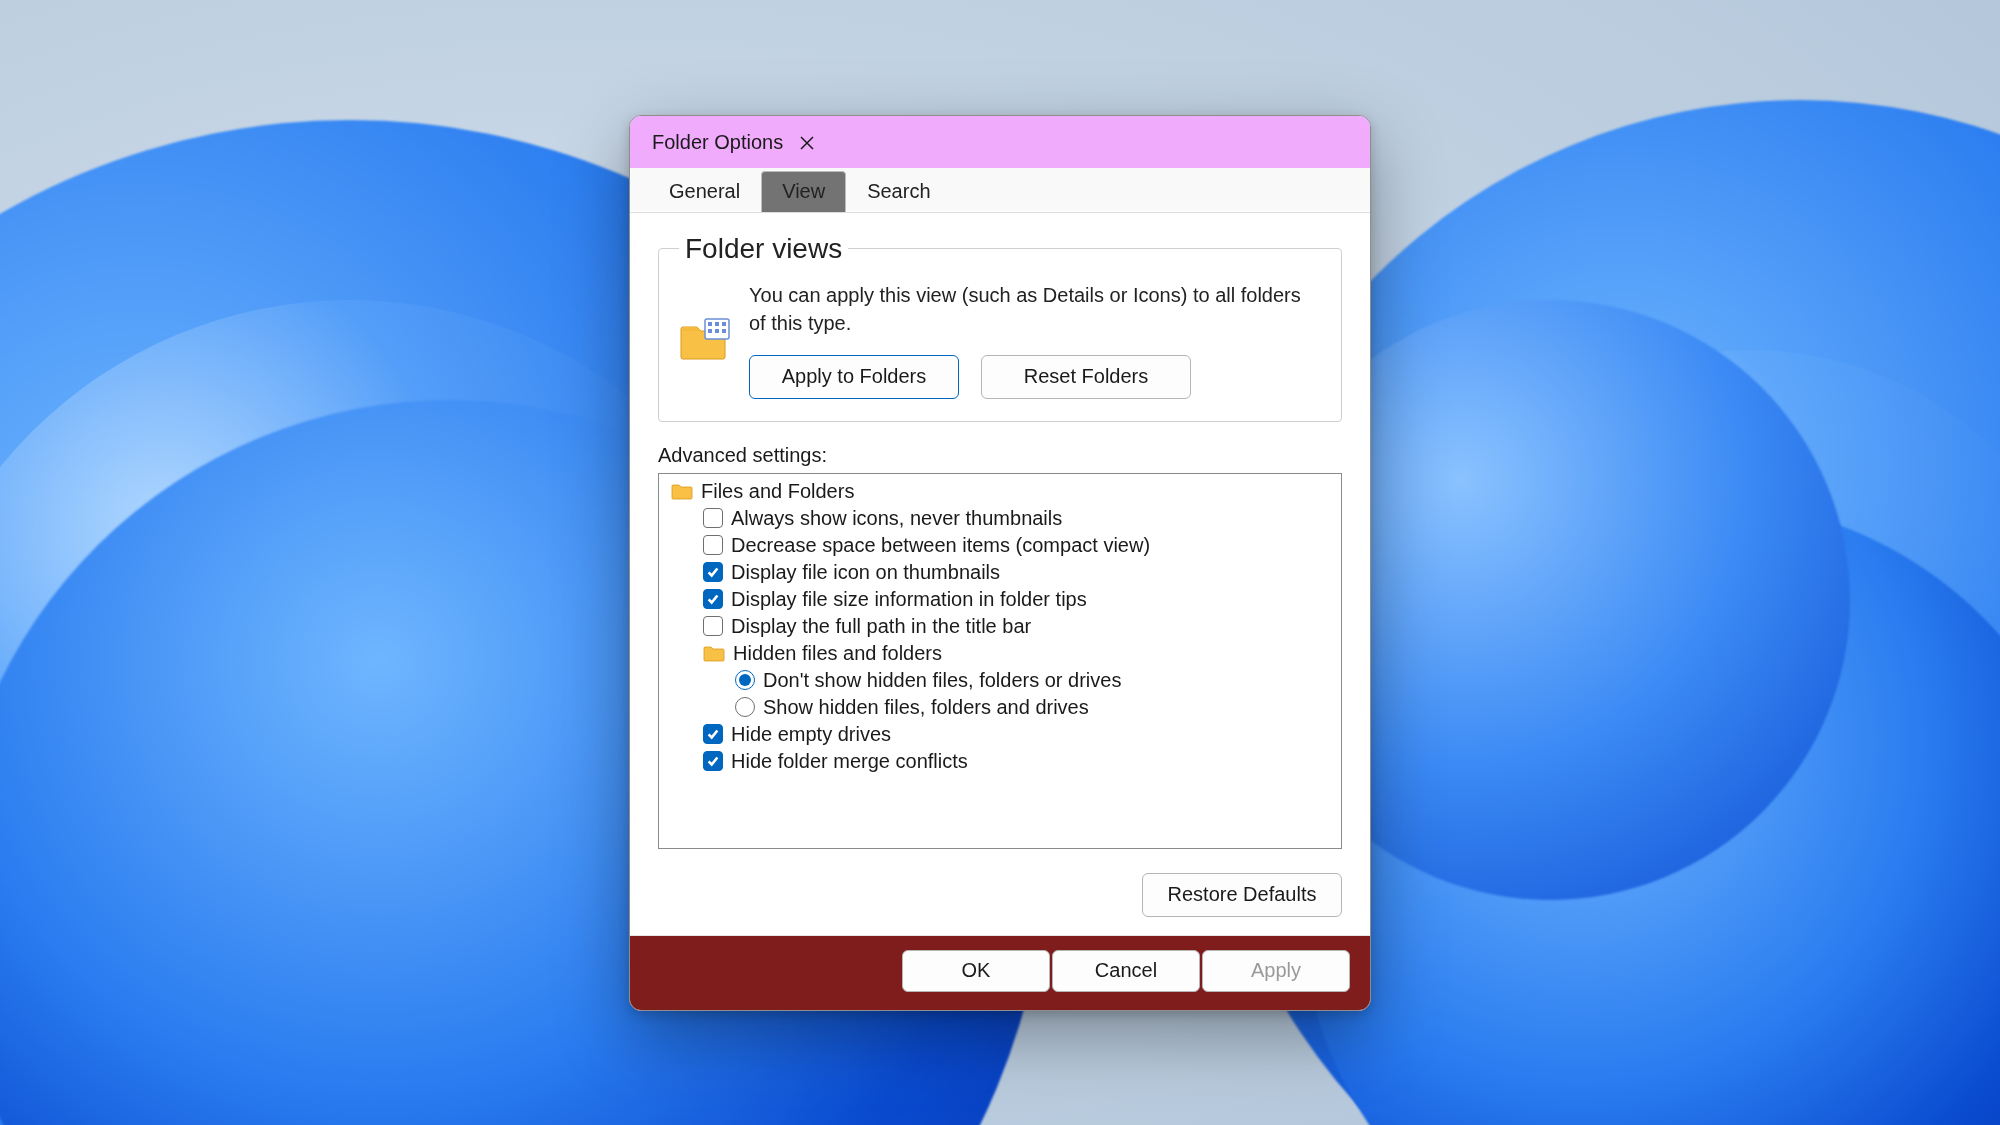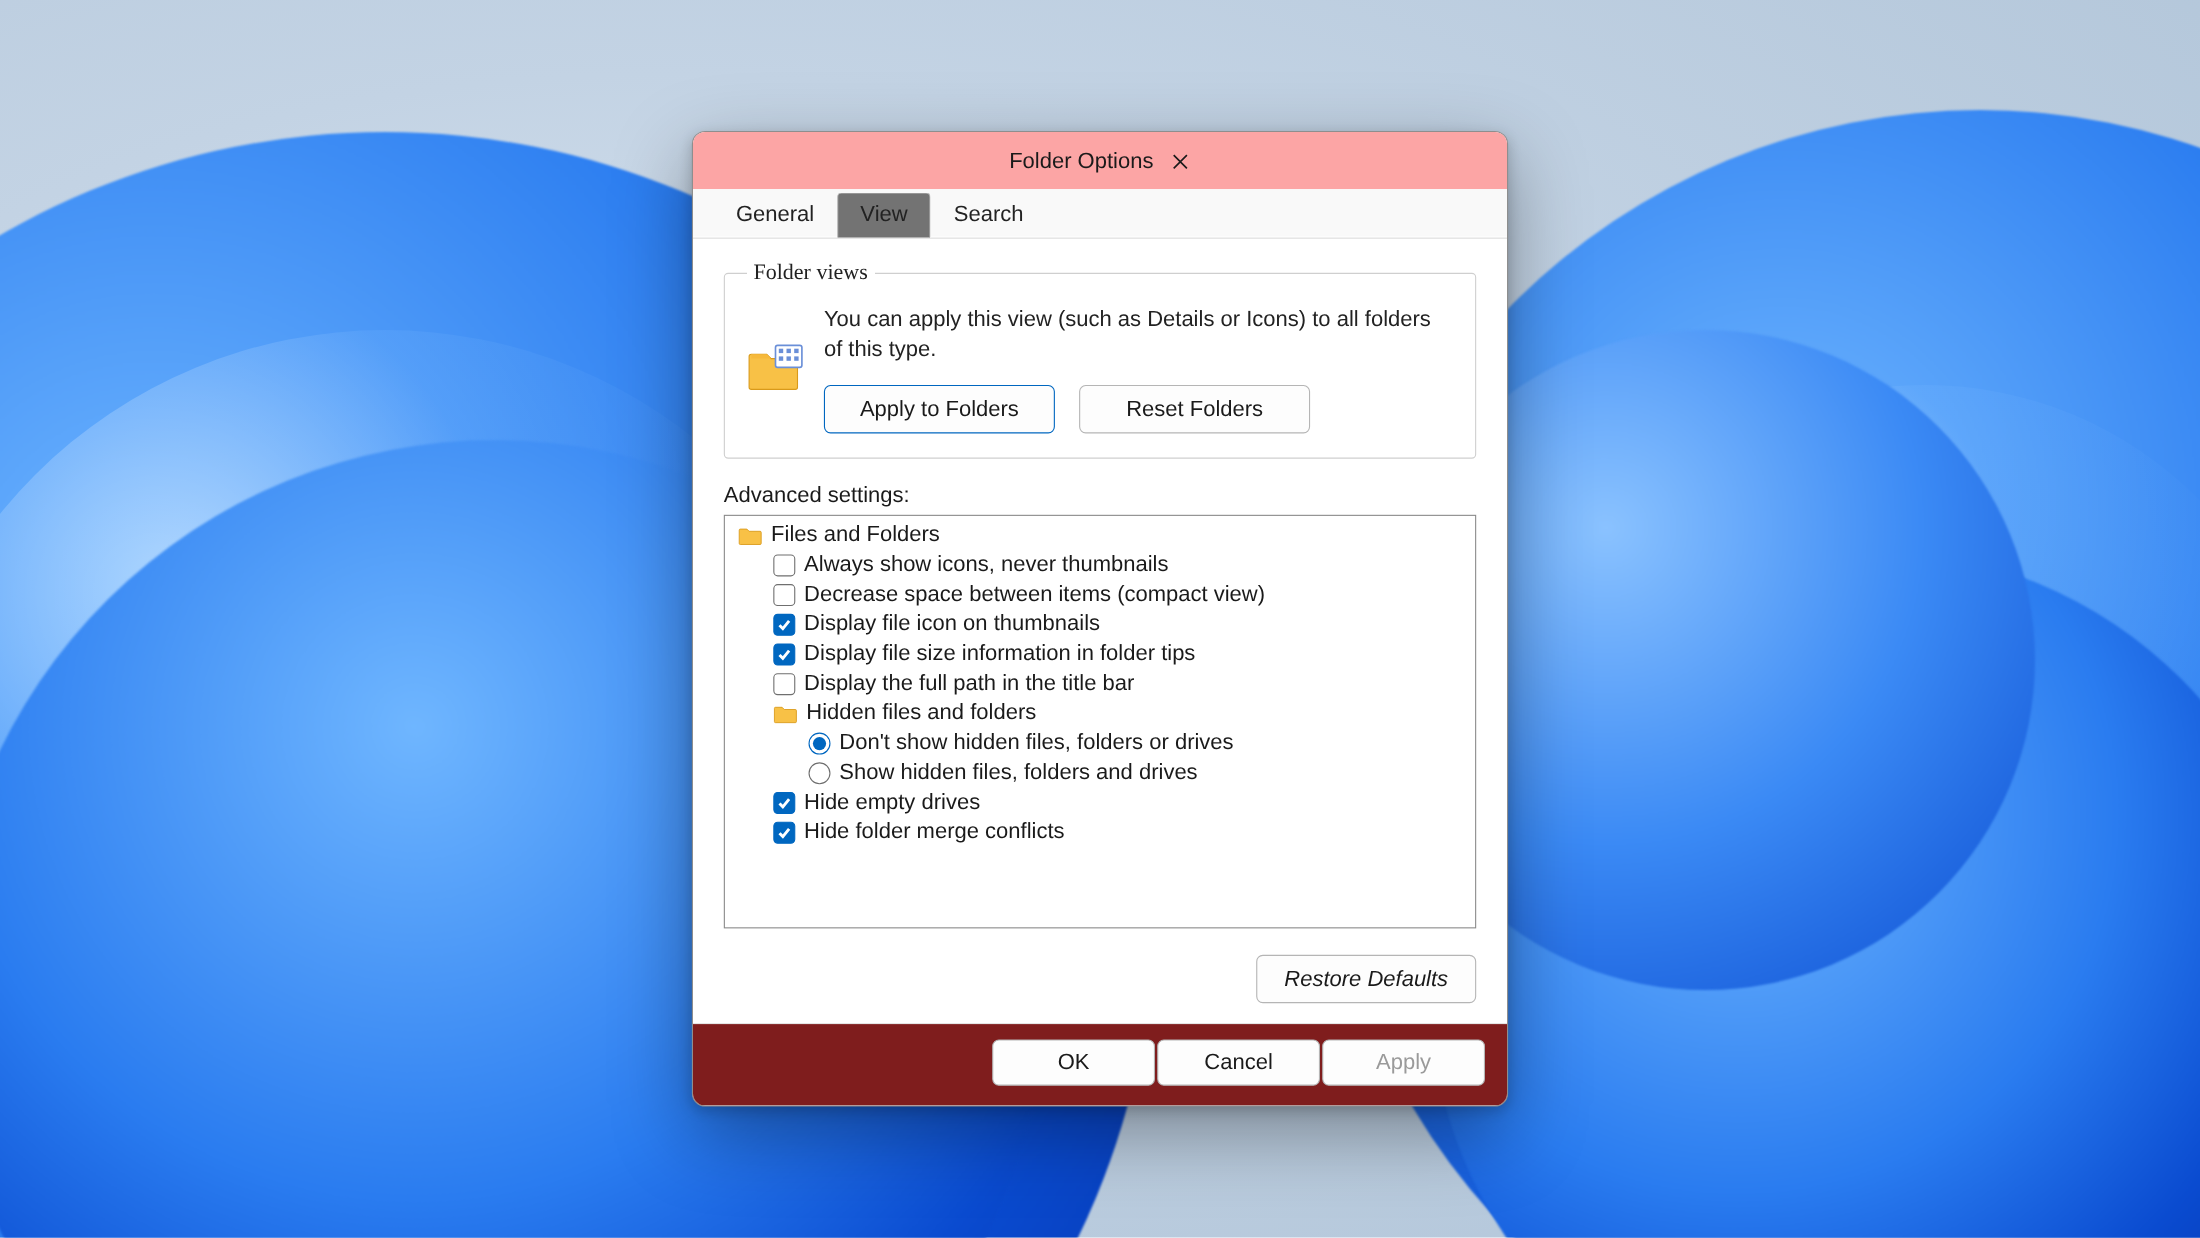--- a/index.html
+++ b/index.html
@@ -32,23 +32,23 @@
     position: relative;
     width: 742px;
     background: #ffffff;
     border: 1px solid #8e8e8e;
     border-radius: 12px;
     box-shadow: 0 24px 70px rgba(0,0,0,.35), 0 4px 12px rgba(0,0,0,.18);
     overflow: hidden;
     z-index: 10;
   }
   .titlebar {
-    display: flex; align-items: center; justify-content: center;
+    display: flex; align-items: center; justify-content: flex-start;
     padding: 10px 8px 8px 22px;
-    background: #fca5a5;
+    background: #f0abfc;
   }
   .titlebar .title { font-size: 20px; color: #1a1a1a; }
   .close-btn {
     width: 48px; height: 34px; display:flex; align-items:center; justify-content:center;
     color:#1a1a1a; border-radius:4px;
   }
   .close-btn svg { width:16px; height:16px; }
 
   .tabstrip {
     display:flex; align-items:flex-end; gap:0;
@@ -79,21 +79,21 @@
     border-top: 1px solid #dcdcdc;
   }
 
   fieldset.groupbox {
     border: 1px solid #cfcfcf;
     border-radius: 4px;
     padding: 16px 20px 22px 20px;
     margin: 0 0 22px 0;
   }
   fieldset.groupbox legend {
-    font-size: 20px; color:#222; padding: 0 6px; font-family: Liberation Serif, serif;
+    font-size: 28px; color:#222; padding: 0 6px;
   }
   .folder-views-row {
     display:flex; gap: 18px; align-items:center;
   }
   .fv-icon { flex: 0 0 52px; margin-top:2px; }
   .fv-text { font-size: 20px; color:#222; line-height:1.4; }
   .fv-buttons { display:flex; gap:22px; margin-top:18px; }
   .win-btn {
     min-width: 210px;
     height: 44px;
@@ -145,21 +145,21 @@
   .radio {
     width:20px; height:20px; flex:0 0 20px;
     border:1.5px solid #6f6f6f; border-radius:50%;
     display:flex; align-items:center; justify-content:center;
     background:#fff;
   }
   .radio.selected { border-color:#0067c0; }
   .radio.selected::after { content:""; width:12px; height:12px; border-radius:50%; background:#0067c0; }
 
   .restore-row { display:flex; justify-content:flex-end; margin: 24px 0 6px 0; }
-  .restore-row .win-btn { min-width: 200px; font-style: italic; }
+  .restore-row .win-btn { min-width: 200px; }
 
   .bottom-bar {
     border-top:1px solid #e5e5e5;
     background:#7f1d1d;
     padding: 14px 20px 18px 20px;
     display:flex; justify-content:flex-end; gap:2px;
   }
   .bottom-bar .win-btn { min-width: 148px; height:42px; font-size:20px; }
 
   

